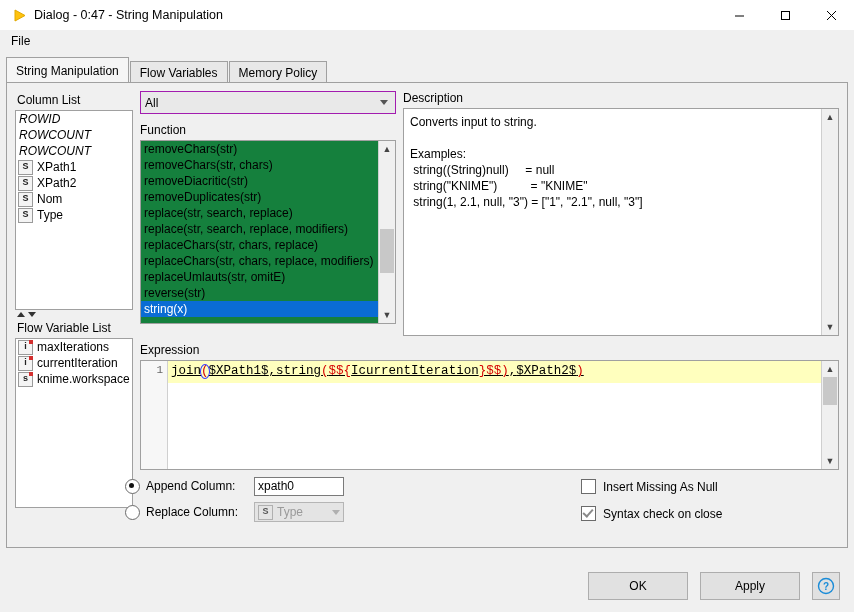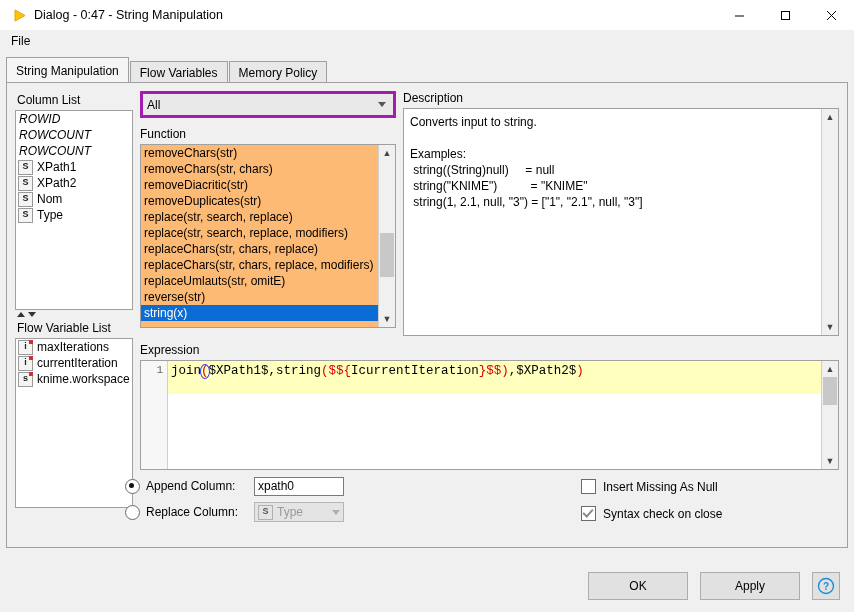--- a/index.html
+++ b/index.html
@@ -40,44 +40,44 @@
     margin-right:4px;flex:none;color:#222;position:relative;
   }
   .tico.v::after{content:"";position:absolute;right:-1px;top:-1px;width:4px;height:4px;background:#d32f2f;}
   .splitter{display:flex;align-items:center;height:9px;padding-left:2px;gap:3px;}
   .sp-tri{width:0;height:0;border-left:4px solid transparent;border-right:4px solid transparent;}
   .sp-up{border-bottom:5px solid #333;}
   .sp-dn{border-top:5px solid #333;}
   
   .midcol{position:absolute;left:133px;top:8px;width:256px;}
   .combo{
-    height:21px;border:3px solid #a21caf;background:#e9e9e9;
+    height:21px;border:1px solid #a21caf;background:#e9e9e9;
     display:flex;align-items:center;padding:0 4px;font-size:12px;justify-content:space-between;
   }
   .chev{width:0;height:0;border-left:4px solid transparent;border-right:4px solid transparent;border-top:5px solid #555;margin-right:3px;}
-  .fnbox{border:1px solid #a0a0a0;background:#fdba74;height:182px;display:flex;overflow:hidden;}
+  .fnbox{border:1px solid #a0a0a0;background:#15803d;height:182px;display:flex;overflow:hidden;}
   .fnlist{flex:1;overflow:hidden;}
   .fn{font-size:12px;line-height:16px;padding:0 3px;white-space:nowrap;}
   .fn.sel{background:#0a6cd4;color:#fff;}
   .vscroll{width:16px;background:#f0f0f0;border-left:1px solid #cfcfcf;display:flex;flex-direction:column;align-items:center;}
   .sb-arrow{height:16px;width:16px;display:flex;align-items:center;justify-content:center;font-size:9px;color:#444;flex:none;}
   .sb-track{flex:1;width:16px;position:relative;}
   .sb-thumb{position:absolute;left:1px;width:14px;background:#c8c8c8;}
   
   .descwrap{position:absolute;left:396px;top:8px;right:8px;}
   .descbox{border:1px solid #a0a0a0;background:#fff;height:226px;display:flex;overflow:hidden;}
   .desctext{flex:1;padding:5px 6px;font-size:12px;line-height:16px;white-space:pre;}
   
   .exprwrap{position:absolute;left:133px;top:260px;right:8px;}
   .exprbox{border:1px solid #a0a0a0;background:#fff;height:108px;display:flex;overflow:hidden;}
   .gutter{width:22px;background:#f7f7f7;border-right:1px solid #d0d0d0;text-align:right;padding:3px 4px 0 0;
           font-family:"Liberation Mono",monospace;font-size:11px;color:#666;flex:none;}
   .codearea{flex:1;position:relative;}
   .codeline{background:#ffffbe;font-family:"Liberation Mono",monospace;font-size:12.5px;
-            line-height:17px;padding:2px 2px 14px 3px;white-space:pre;}
+            line-height:17px;padding:2px 2px 3px 3px;white-space:pre;text-decoration:underline;}
   .red{color:#d40000;}
   .brkt{color:#d40000;position:relative;display:inline-block;}
   .brkt::after{content:"";position:absolute;left:-1px;top:1px;width:8px;height:13px;
                border:1px solid #3a3aff;border-radius:50%;pointer-events:none;}
   
   .optrow{position:absolute;left:118px;top:390px;font-size:12px;}
   .optline{display:flex;align-items:center;height:26px;}
   .radio{width:13px;height:13px;border:1px solid #6b6b6b;border-radius:50%;background:#fff;margin-right:6px;
          position:relative;flex:none;}
   .radio.on::after{content:"";position:absolute;left:3px;top:3px;width:5px;height:5px;border-radius:50%;background:#111;}

